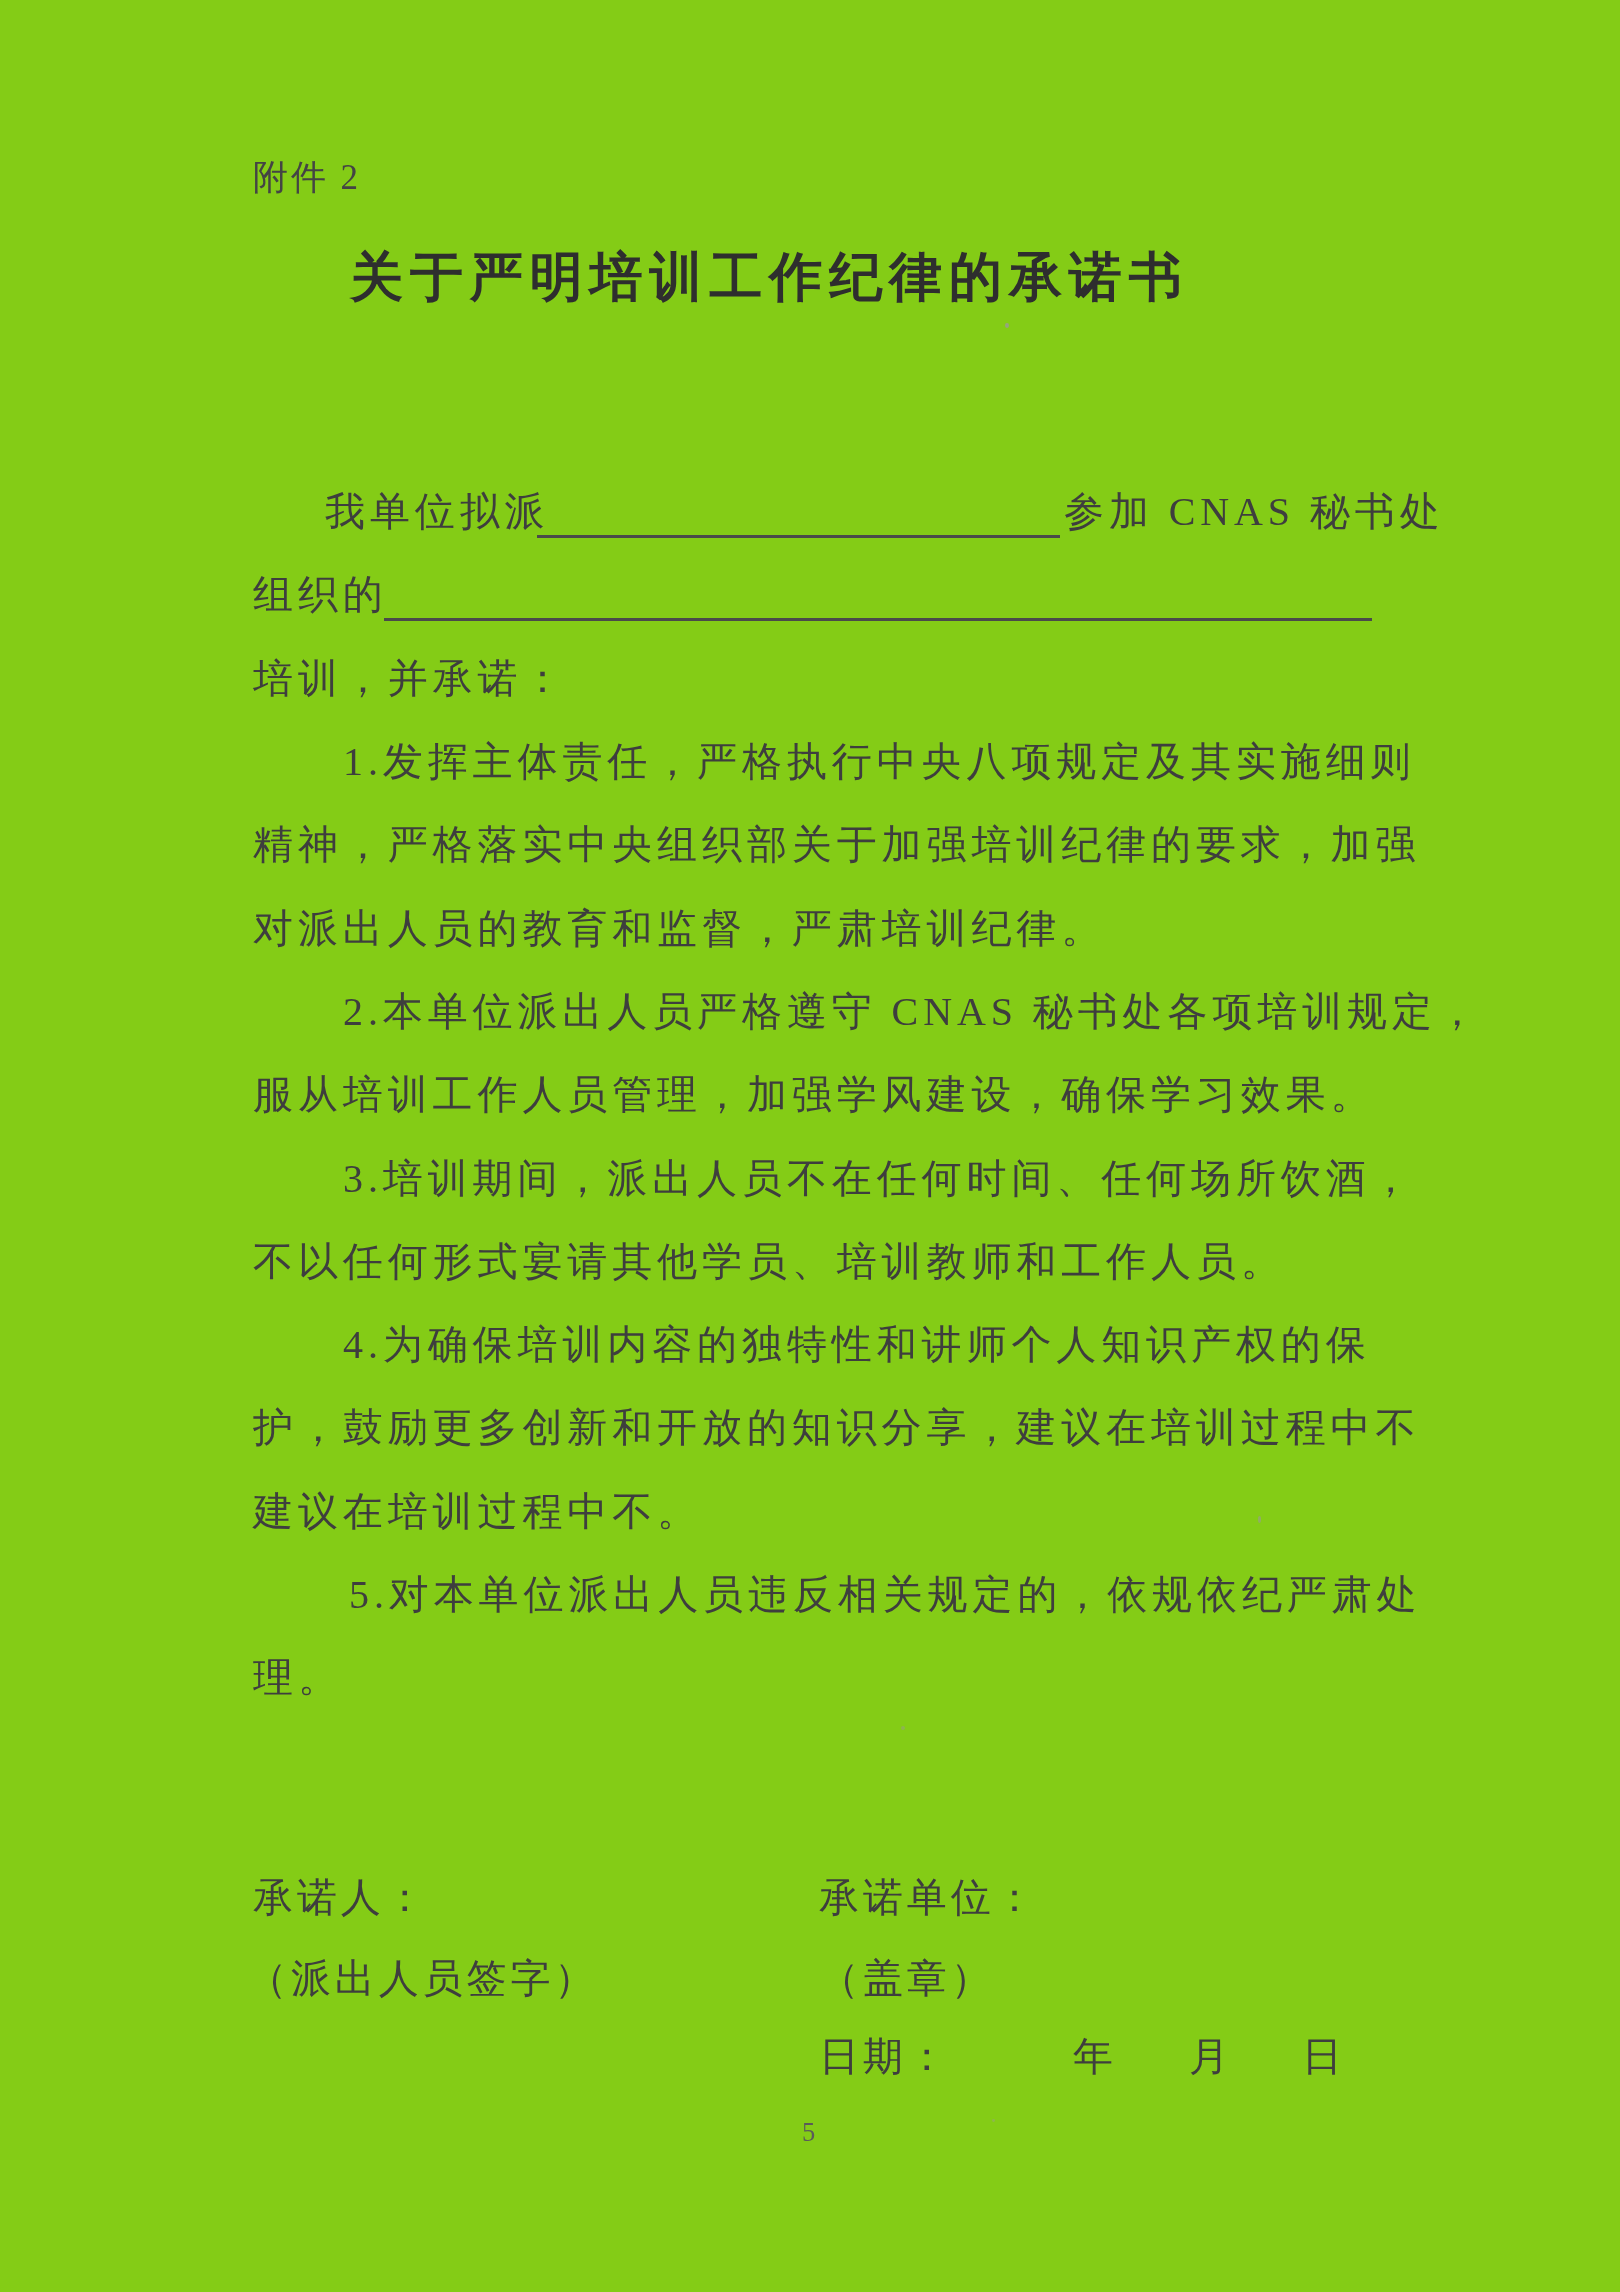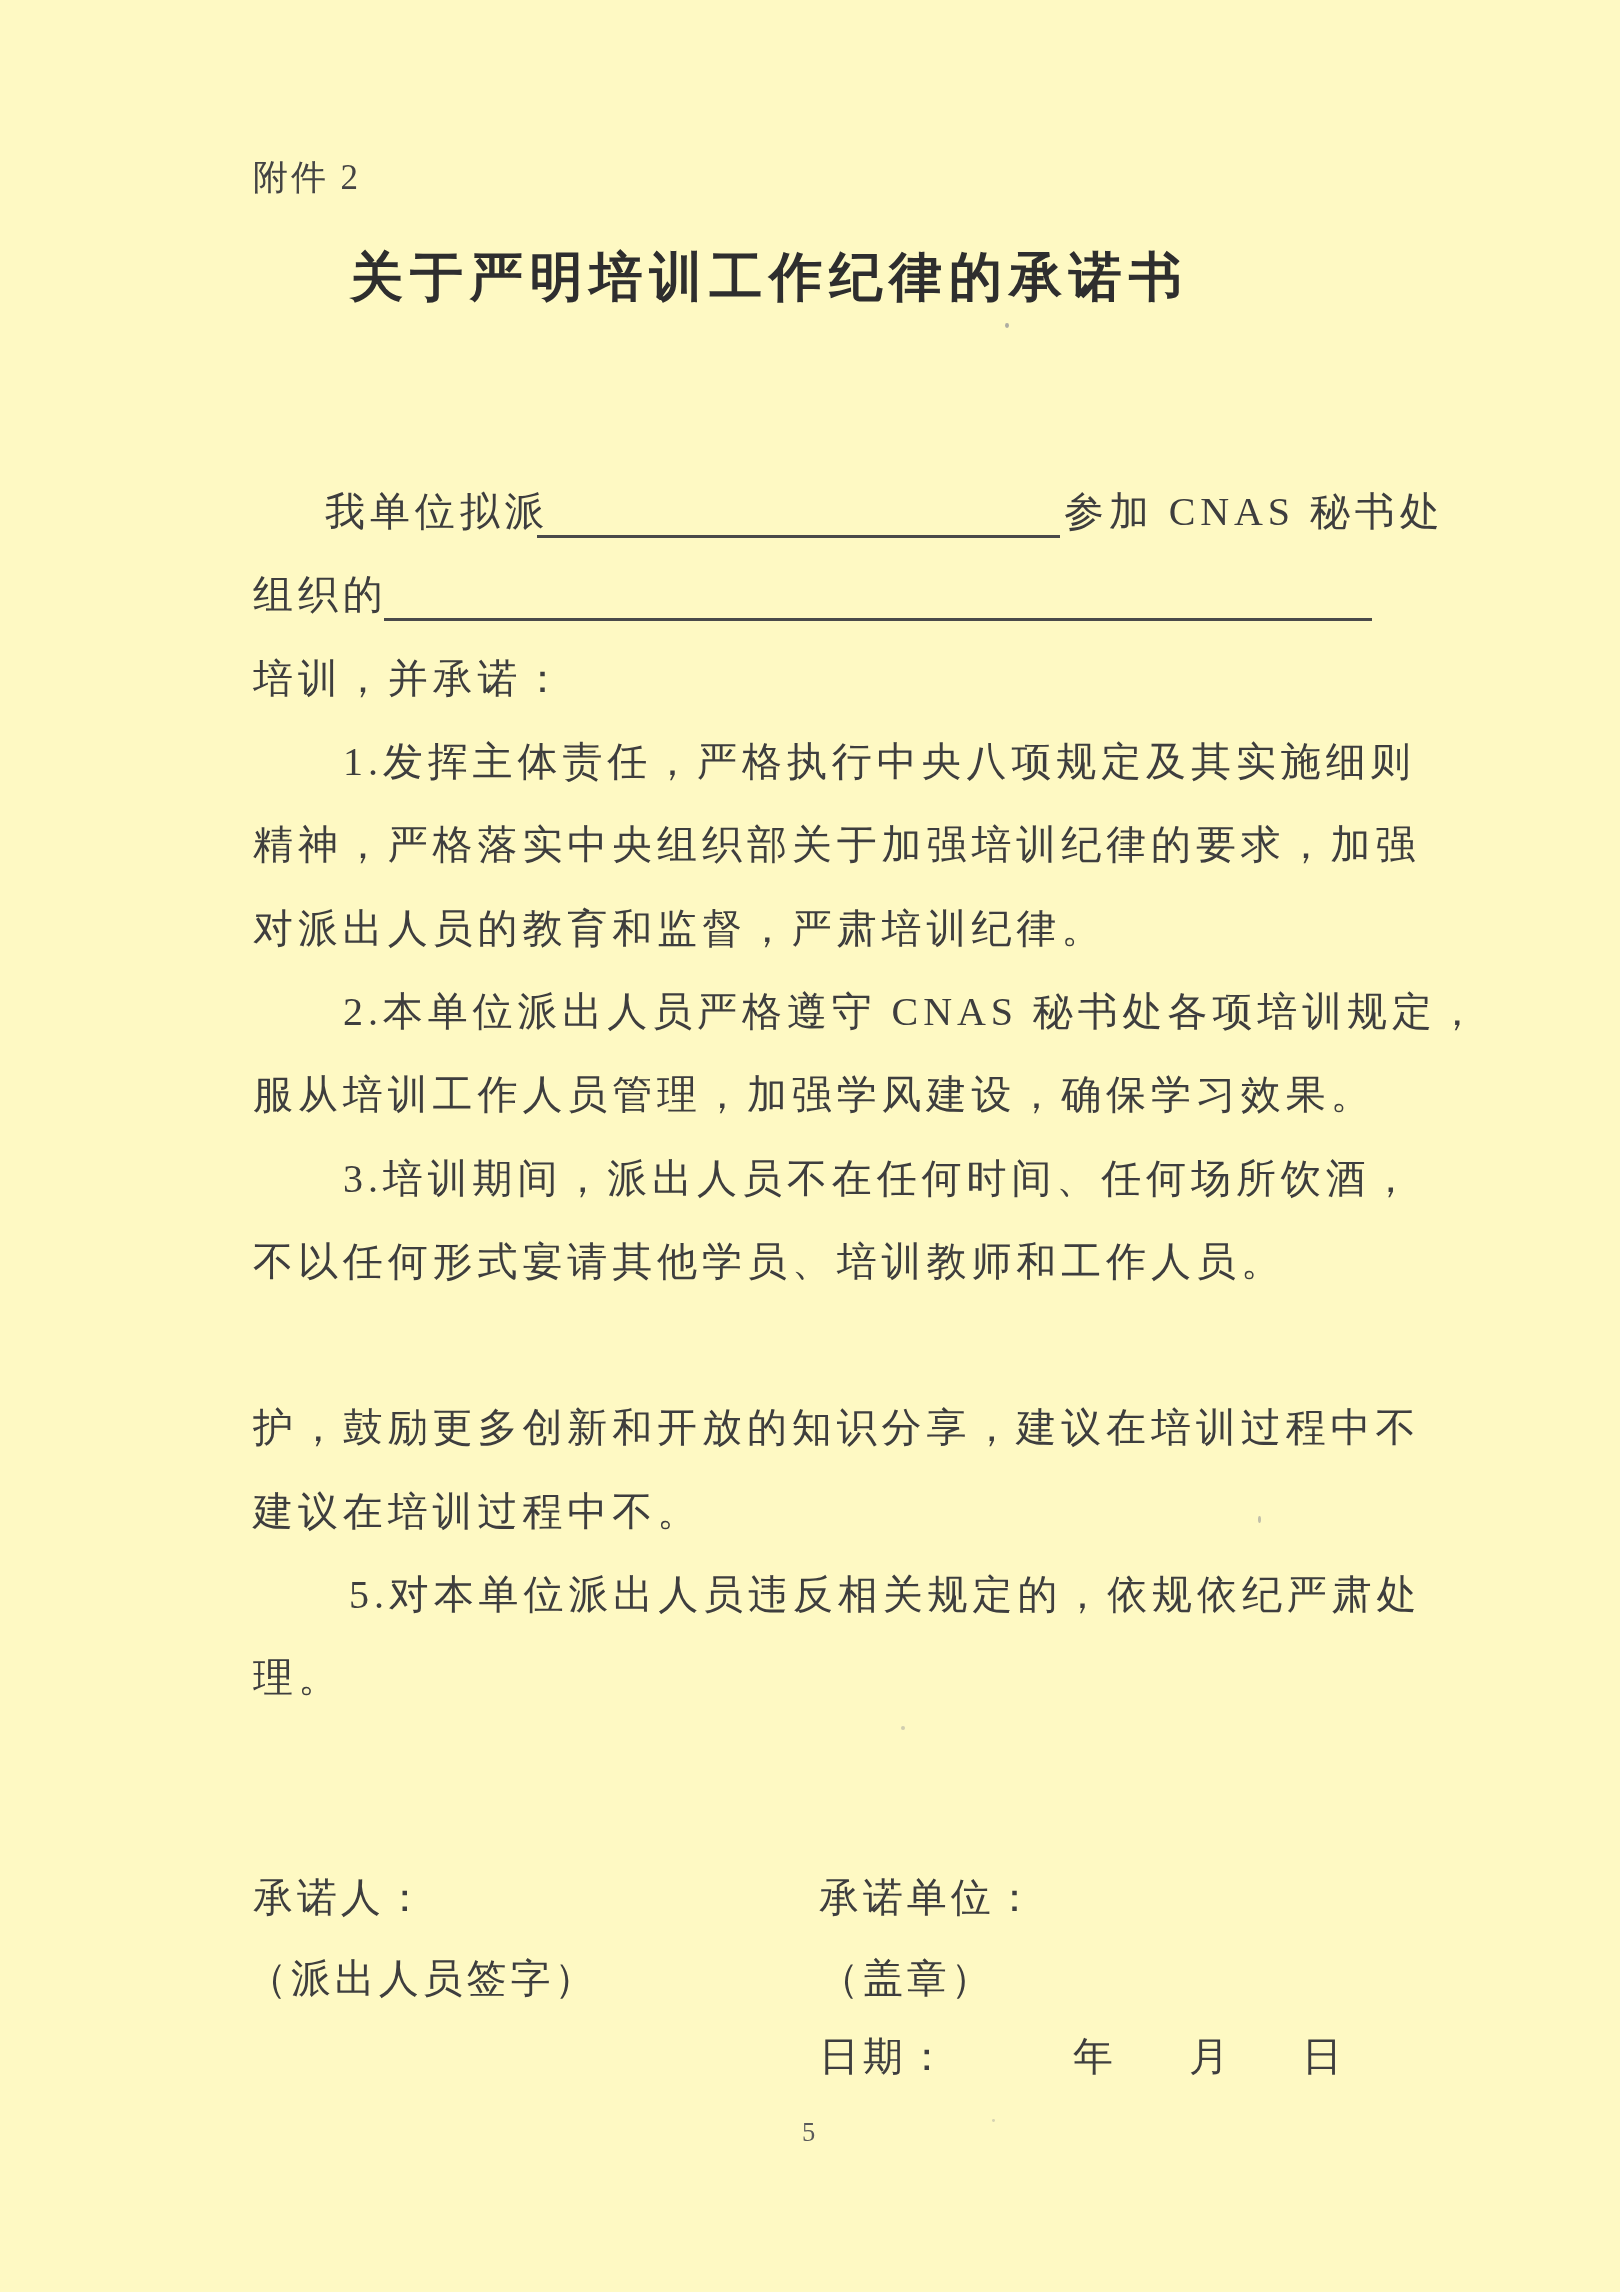--- a/index.html
+++ b/index.html
@@ -4,21 +4,21 @@
 <style>
   html, body {
     margin: 0;
     padding: 0;
     background: #ffffff;
   }
   .page {
     position: relative;
     width: 1620px;
     height: 2293px;
-    background: #fef9c3;
+    background: #84cc16;
     overflow: hidden;
     font-family: "Liberation Serif", "DejaVu Serif", serif;
     color: #3e3e3e;
   }
   .txt {
     position: absolute;
     white-space: nowrap;
     line-height: 1;
   }
   .attach {
@@ -82,20 +82,21 @@
   <div class="txt body-line" style="left:343px; top:742px;">1.发挥主体责任，严格执行中央八项规定及其实施细则</div>
   <div class="txt body-line" style="left:253px; top:909px;">对派出人员的教育和监督，严肃培训纪律。</div>
   <div class="txt body-line" style="left:253px; top:825px;">精神，严格落实中央组织部关于加强培训纪律的要求，加强</div>
 
   <div class="txt body-line" style="left:343px; top:992px;">2.本单位派出人员严格遵守 CNAS 秘书处各项培训规定，</div>
   <div class="txt body-line" style="left:253px; top:1075px;">服从培训工作人员管理，加强学风建设，确保学习效果。</div>
 
   <div class="txt body-line" style="left:343px; top:1159px;text-align:right;">3.培训期间，派出人员不在任何时间、任何场所饮酒，</div>
   <div class="txt body-line" style="left:253px; top:1242px;">不以任何形式宴请其他学员、培训教师和工作人员。</div>
 
+  <div class="txt body-line" style="left:343px; top:1325px;">4.为确保培训内容的独特性和讲师个人知识产权的保</div>
   <div class="txt body-line" style="left:253px; top:1408px;">护，鼓励更多创新和开放的知识分享，建议在培训过程中不</div>
   <div class="txt body-line" style="left:253px; top:1492px;">建议在培训过程中不。</div>
 
   <div class="speck" style="left:1258px; top:1516px; width:2.9px; height:6.9px; opacity:0.6;"></div>
   <div class="speck" style="left:901px; top:1726px; width:3.9px; height:3.9px; opacity:0.45;"></div>
 
   <div class="txt body-line" style="left:349px; top:1575px;">5.对本单位派出人员违反相关规定的，依规依纪严肃处</div>
   <div class="txt body-line" style="left:253px; top:1658px;">理。</div>
 
   <div class="txt sig-line" style="left:253px; top:1855px;">承诺人：</div>

